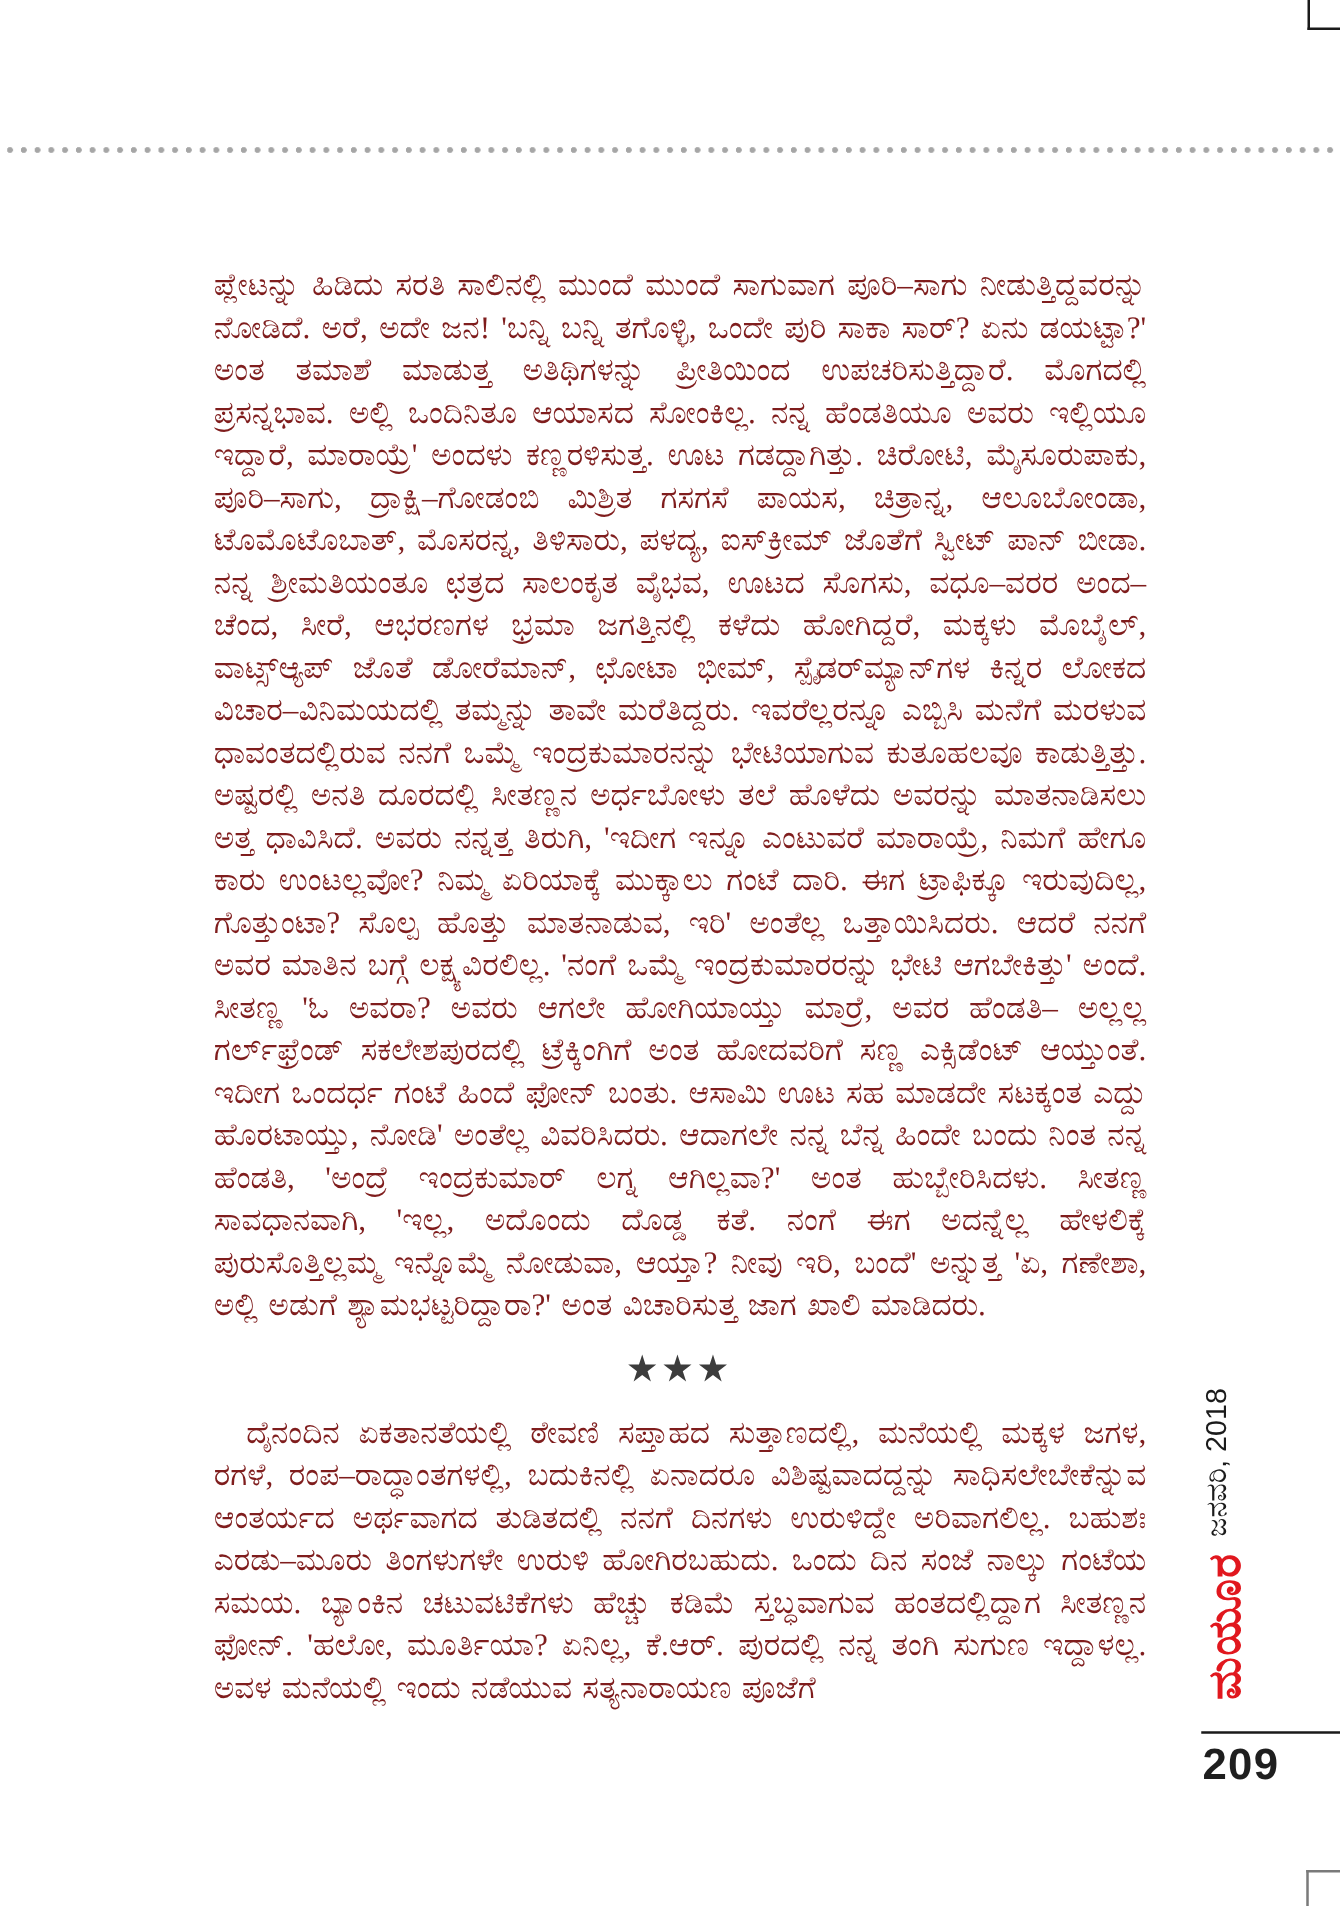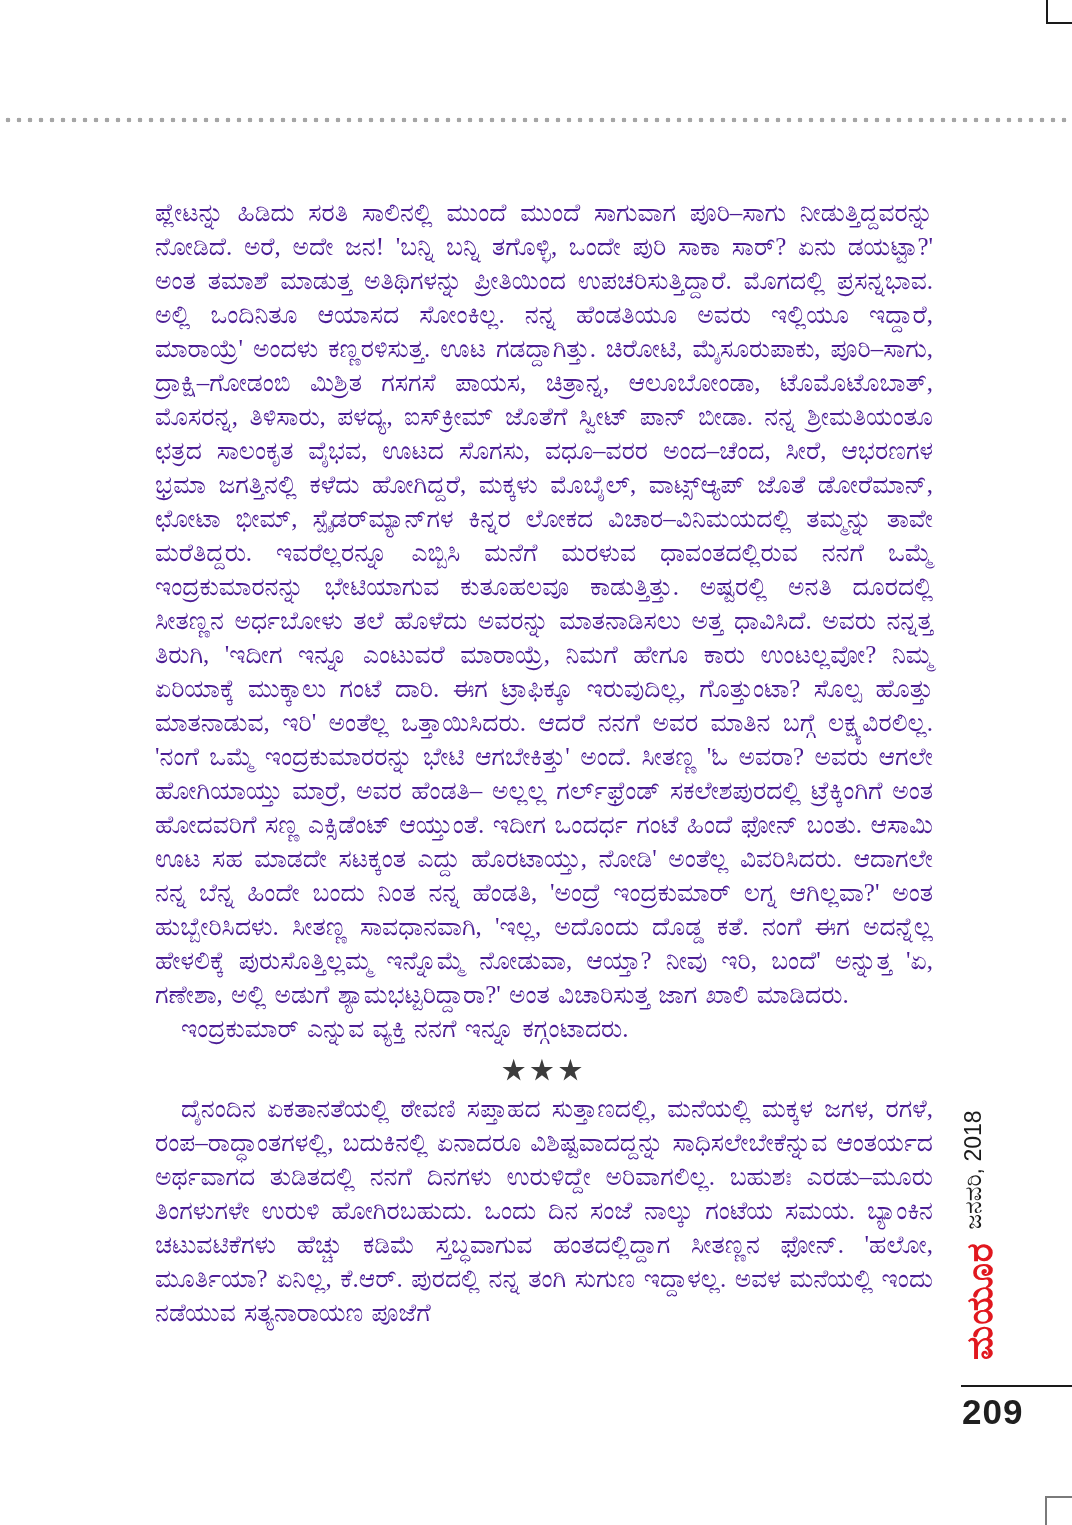--- a/index.html
+++ b/index.html
@@ -50,25 +50,25 @@
   }
 
   
   .text-column {
     position: absolute;
     left: 155px;
     top: 196px;
     width: 778px;
   }
   .text-column p {
-    margin: 0;
+    margin: 16px;
     font-size: 25px;
     line-height: 34px;
     text-align: justify;
-    color: #4c1d95;
+    color: #7f1d1d;
     word-spacing: 2px;
   }
   .text-column p.indented {
     text-indent: 26px;
   }
 
   
   .star-separator {
     margin: 6px 0 4px 0;
     text-align: center;
@@ -125,21 +125,20 @@
 <body>
 
 <div class="page">
 
   <div class="corner-top-right"></div>
 
   <div class="dotted-rule"></div>
 
   <div class="text-column">
     <p>ಪ್ಲೇಟನ್ನು ಹಿಡಿದು ಸರತಿ ಸಾಲಿನಲ್ಲಿ ಮುಂದೆ ಮುಂದೆ ಸಾಗುವಾಗ ಪೂರಿ–ಸಾಗು ನೀಡುತ್ತಿದ್ದವರನ್ನು ನೋಡಿದೆ. ಅರೆ, ಅದೇ ಜನ! 'ಬನ್ನಿ ಬನ್ನಿ ತಗೊಳ್ಳಿ, ಒಂದೇ ಪುರಿ ಸಾಕಾ ಸಾರ್? ಏನು ಡಯಟ್ಟಾ?' ಅಂತ ತಮಾಶೆ ಮಾಡುತ್ತ ಅತಿಥಿಗಳನ್ನು ಪ್ರೀತಿಯಿಂದ ಉಪಚರಿಸುತ್ತಿದ್ದಾರೆ. ಮೊಗದಲ್ಲಿ ಪ್ರಸನ್ನಭಾವ. ಅಲ್ಲಿ ಒಂದಿನಿತೂ ಆಯಾಸದ ಸೋಂಕಿಲ್ಲ. ನನ್ನ ಹೆಂಡತಿಯೂ ಅವರು ಇಲ್ಲಿಯೂ ಇದ್ದಾರೆ, ಮಾರಾಯ್ರೆ' ಅಂದಳು ಕಣ್ಣರಳಿಸುತ್ತ. ಊಟ ಗಡದ್ದಾಗಿತ್ತು. ಚಿರೋಟಿ, ಮೈಸೂರುಪಾಕು, ಪೂರಿ–ಸಾಗು, ದ್ರಾಕ್ಷಿ–ಗೋಡಂಬಿ ಮಿಶ್ರಿತ ಗಸಗಸೆ ಪಾಯಸ, ಚಿತ್ರಾನ್ನ, ಆಲೂಬೋಂಡಾ, ಟೊಮೊಟೊಬಾತ್, ಮೊಸರನ್ನ, ತಿಳಿಸಾರು, ಪಳದ್ಯ, ಐಸ್‌ಕ್ರೀಮ್ ಜೊತೆಗೆ ಸ್ವೀಟ್ ಪಾನ್ ಬೀಡಾ. ನನ್ನ ಶ್ರೀಮತಿಯಂತೂ ಛತ್ರದ ಸಾಲಂಕೃತ ವೈಭವ, ಊಟದ ಸೊಗಸು, ವಧೂ–ವರರ ಅಂದ–ಚೆಂದ, ಸೀರೆ, ಆಭರಣಗಳ ಭ್ರಮಾ ಜಗತ್ತಿನಲ್ಲಿ ಕಳೆದು ಹೋಗಿದ್ದರೆ, ಮಕ್ಕಳು ಮೊಬೈಲ್, ವಾಟ್ಸ್‌ಆ್ಯಪ್ ಜೊತೆ ಡೋರೆಮಾನ್, ಛೋಟಾ ಭೀಮ್, ಸ್ಪೈಡರ್‌ಮ್ಯಾನ್‌ಗಳ ಕಿನ್ನರ ಲೋಕದ ವಿಚಾರ–ವಿನಿಮಯದಲ್ಲಿ ತಮ್ಮನ್ನು ತಾವೇ ಮರೆತಿದ್ದರು. ಇವರೆಲ್ಲರನ್ನೂ ಎಬ್ಬಿಸಿ ಮನೆಗೆ ಮರಳುವ ಧಾವಂತದಲ್ಲಿರುವ ನನಗೆ ಒಮ್ಮೆ ಇಂದ್ರಕುಮಾರನನ್ನು ಭೇಟಿಯಾಗುವ ಕುತೂಹಲವೂ ಕಾಡುತ್ತಿತ್ತು. ಅಷ್ಟರಲ್ಲಿ ಅನತಿ ದೂರದಲ್ಲಿ ಸೀತಣ್ಣನ ಅರ್ಧಬೋಳು ತಲೆ ಹೊಳೆದು ಅವರನ್ನು ಮಾತನಾಡಿಸಲು ಅತ್ತ ಧಾವಿಸಿದೆ. ಅವರು ನನ್ನತ್ತ ತಿರುಗಿ, 'ಇದೀಗ ಇನ್ನೂ ಎಂಟುವರೆ ಮಾರಾಯ್ರೆ, ನಿಮಗೆ ಹೇಗೂ ಕಾರು ಉಂಟಲ್ಲವೋ? ನಿಮ್ಮ ಏರಿಯಾಕ್ಕೆ ಮುಕ್ಕಾಲು ಗಂಟೆ ದಾರಿ. ಈಗ ಟ್ರಾಫಿಕ್ಕೂ ಇರುವುದಿಲ್ಲ, ಗೊತ್ತುಂಟಾ? ಸೊಲ್ಪ ಹೊತ್ತು ಮಾತನಾಡುವ, ಇರಿ' ಅಂತೆಲ್ಲ ಒತ್ತಾಯಿಸಿದರು. ಆದರೆ ನನಗೆ ಅವರ ಮಾತಿನ ಬಗ್ಗೆ ಲಕ್ಷ್ಯವಿರಲಿಲ್ಲ. 'ನಂಗೆ ಒಮ್ಮೆ ಇಂದ್ರಕುಮಾರರನ್ನು ಭೇಟಿ ಆಗಬೇಕಿತ್ತು' ಅಂದೆ. ಸೀತಣ್ಣ 'ಓ ಅವರಾ? ಅವರು ಆಗಲೇ ಹೋಗಿಯಾಯ್ತು ಮಾರ್ರೆ, ಅವರ ಹೆಂಡತಿ– ಅಲ್ಲಲ್ಲ ಗರ್ಲ್‌ಫ್ರೆಂಡ್ ಸಕಲೇಶಪುರದಲ್ಲಿ ಟ್ರೆಕ್ಕಿಂಗಿಗೆ ಅಂತ ಹೋದವರಿಗೆ ಸಣ್ಣ ಎಕ್ಸಿಡೆಂಟ್ ಆಯ್ತುಂತೆ. ಇದೀಗ ಒಂದರ್ಧ ಗಂಟೆ ಹಿಂದೆ ಫೋನ್ ಬಂತು. ಆಸಾಮಿ ಊಟ ಸಹ ಮಾಡದೇ ಸಟಕ್ಕಂತ ಎದ್ದು ಹೊರಟಾಯ್ತು, ನೋಡಿ' ಅಂತೆಲ್ಲ ವಿವರಿಸಿದರು. ಆದಾಗಲೇ ನನ್ನ ಬೆನ್ನ ಹಿಂದೇ ಬಂದು ನಿಂತ ನನ್ನ ಹೆಂಡತಿ, 'ಅಂದ್ರೆ ಇಂದ್ರಕುಮಾರ್ ಲಗ್ನ ಆಗಿಲ್ಲವಾ?' ಅಂತ ಹುಬ್ಬೇರಿಸಿದಳು. ಸೀತಣ್ಣ ಸಾವಧಾನವಾಗಿ, 'ಇಲ್ಲ, ಅದೊಂದು ದೊಡ್ಡ ಕತೆ. ನಂಗೆ ಈಗ ಅದನ್ನೆಲ್ಲ ಹೇಳಲಿಕ್ಕೆ ಪುರುಸೊತ್ತಿಲ್ಲಮ್ಮ ಇನ್ನೊಮ್ಮೆ ನೋಡುವಾ, ಆಯ್ತಾ? ನೀವು ಇರಿ, ಬಂದೆ' ಅನ್ನುತ್ತ 'ಏ, ಗಣೇಶಾ, ಅಲ್ಲಿ ಅಡುಗೆ ಶ್ಯಾಮಭಟ್ಟರಿದ್ದಾರಾ?' ಅಂತ ವಿಚಾರಿಸುತ್ತ ಜಾಗ ಖಾಲಿ ಮಾಡಿದರು.</p>
-    <p class="indented">ಇಂದ್ರಕುಮಾರ್ ಎನ್ನುವ ವ್ಯಕ್ತಿ ನನಗೆ ಇನ್ನೂ ಕಗ್ಗಂಟಾದರು.</p>
     <div class="star-separator">★★★</div>
     <p class="indented">ದೈನಂದಿನ ಏಕತಾನತೆಯಲ್ಲಿ ಠೇವಣಿ ಸಪ್ತಾಹದ ಸುತ್ತಾಣದಲ್ಲಿ, ಮನೆಯಲ್ಲಿ ಮಕ್ಕಳ ಜಗಳ, ರಗಳೆ, ರಂಪ–ರಾದ್ಧಾಂತಗಳಲ್ಲಿ, ಬದುಕಿನಲ್ಲಿ ಏನಾದರೂ ವಿಶಿಷ್ಟವಾದದ್ದನ್ನು ಸಾಧಿಸಲೇಬೇಕೆನ್ನುವ ಆಂತರ್ಯದ ಅರ್ಥವಾಗದ ತುಡಿತದಲ್ಲಿ ನನಗೆ ದಿನಗಳು ಉರುಳಿದ್ದೇ ಅರಿವಾಗಲಿಲ್ಲ. ಬಹುಶಃ ಎರಡು–ಮೂರು ತಿಂಗಳುಗಳೇ ಉರುಳಿ ಹೋಗಿರಬಹುದು. ಒಂದು ದಿನ ಸಂಜೆ ನಾಲ್ಕು ಗಂಟೆಯ ಸಮಯ. ಬ್ಯಾಂಕಿನ ಚಟುವಟಿಕೆಗಳು ಹೆಚ್ಚು ಕಡಿಮೆ ಸ್ತಬ್ಧವಾಗುವ ಹಂತದಲ್ಲಿದ್ದಾಗ ಸೀತಣ್ಣನ ಫೋನ್. 'ಹಲೋ, ಮೂರ್ತಿಯಾ? ಏನಿಲ್ಲ, ಕೆ.ಆರ್. ಪುರದಲ್ಲಿ ನನ್ನ ತಂಗಿ ಸುಗುಣ ಇದ್ದಾಳಲ್ಲ. ಅವಳ ಮನೆಯಲ್ಲಿ ಇಂದು ನಡೆಯುವ ಸತ್ಯನಾರಾಯಣ ಪೂಜೆಗೆ</p>
   </div>
 
   <div class="issue-date">ಜನವರಿ, 2018</div>
 
   <div class="magazine-name" style="color: rgb(225, 23, 30);">ಮಯೂರ</div>
 
   <div class="page-number-rule"></div>
 

